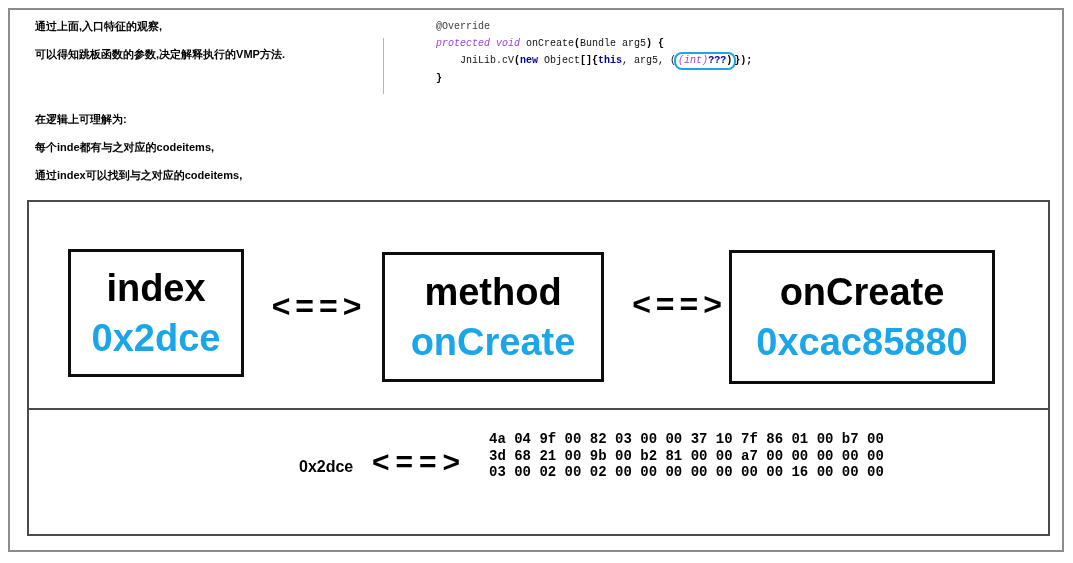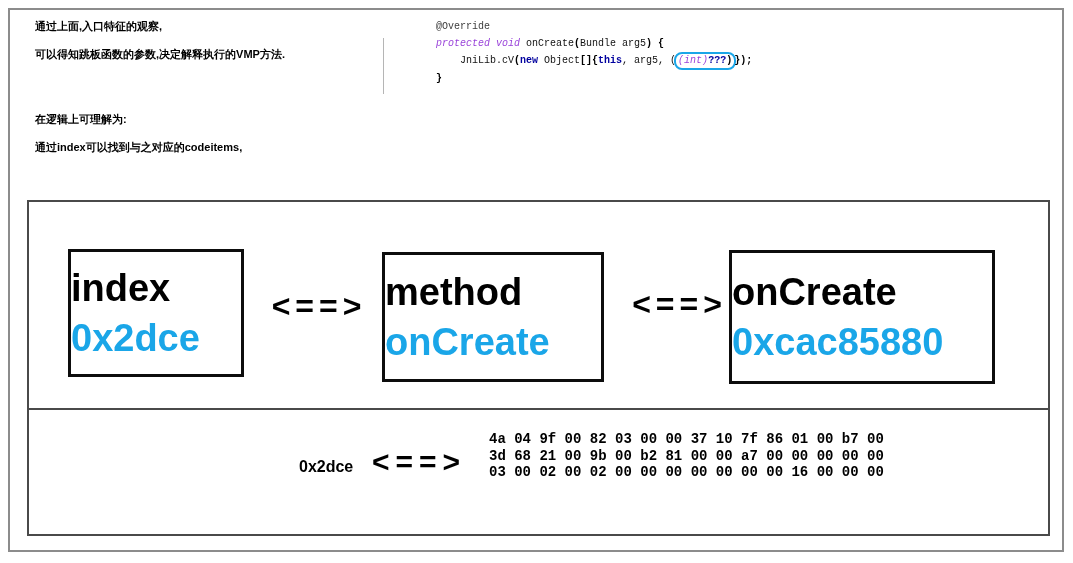--- a/index.html
+++ b/index.html
@@ -56,21 +56,21 @@
   }
   .fig-divider {
     position:absolute; left:0; top:206px;
     width:100%; height:1.5px; background:#4a4a4a;
   }
   .entity-box {
     position:absolute;
     border:3px solid #0d0d0d;
     background:#fff;
     display:flex; flex-direction:column;
-    align-items:flex-start; justify-content:center;
+    align-items:center; justify-content:center;
     gap:6px;
   }
   .entity-box .title {
     font-weight:bold; font-size:38px; line-height:44px; color:#000;
   }
   .entity-box .value {
     font-weight:bold; font-size:38px; line-height:44px; color:#1aa6e8;
   }
   .box-index    { left:39px;  top:47px; width:170px; height:122px; }
   .box-method   { left:353px; top:50px; width:216px; height:124px; }
@@ -101,20 +101,21 @@
 </style>
 </head>
 <body>
 
 <div class="page-border"></div>
 
 <div class="notes">
   <p>通过上面,入口特征的观察,</p>
   <p>可以得知跳板函数的参数,决定解释执行的VMP方法.</p>
   <p class="para-gap">在逻辑上可理解为:</p>
+  <p>每个inde都有与之对应的codeitems,</p>
   <p>通过index可以找到与之对应的codeitems,</p>
 </div>
 
 <div class="indent-guide"></div>
 <div class="code-block" id="code-lines"><div><span class="tok-ann">@Override</span></div><div><span class="tok-kw">protected void</span><span class="tok-pln"> onCreate</span><span class="tok-br">(</span><span class="tok-pln">Bundle arg5</span><span class="tok-br">) {</span></div><div><span class="tok-pln">    JniLib.cV</span><span class="tok-br">(</span><span class="tok-nav">new</span><span class="tok-pln"> Object</span><span class="tok-br">[]{</span><span class="tok-nav">this</span><span class="tok-pln">, arg5, (</span><span class="hl-box"><span class="tok-kw">(int)</span><span class="tok-nav">???</span><span class="tok-br">)</span></span><span class="tok-br">});</span></div><div><span class="tok-br">}</span></div></div>
 
 <div class="figure">
   <div class="fig-divider"></div>
 
   <div class="entity-box box-index">

